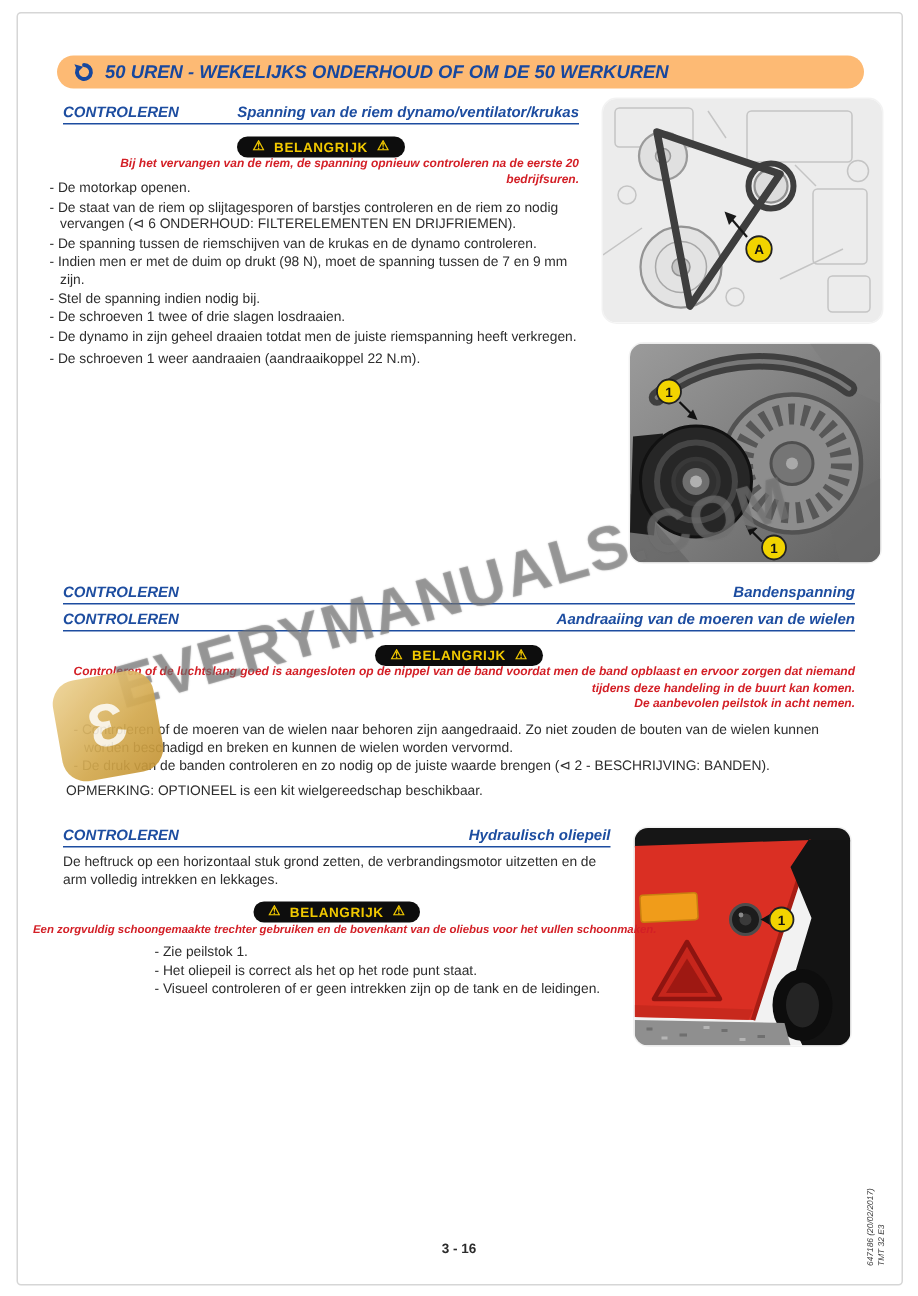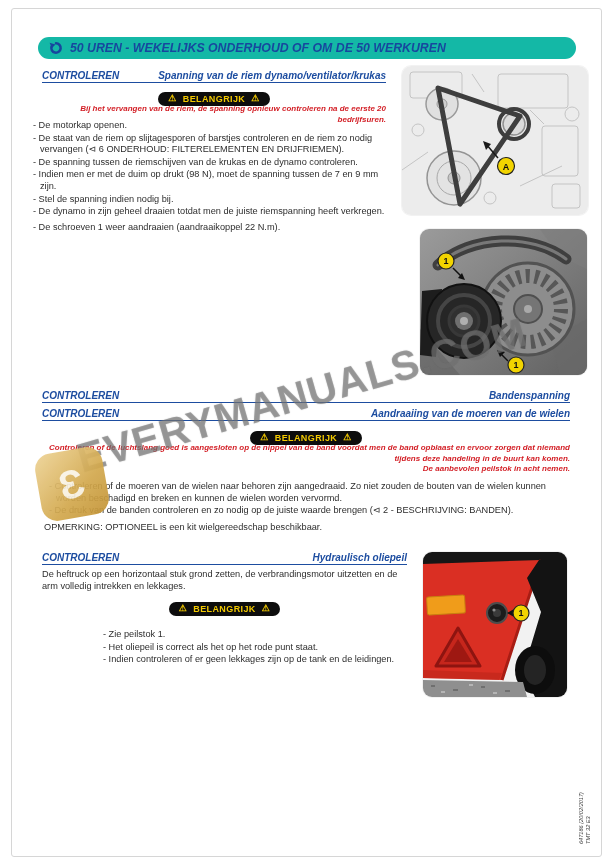--- a/index.html
+++ b/index.html
@@ -1,21 +1,21 @@
 <!DOCTYPE html>
 <html><head>
 <meta charset="utf-8">
 <style>
   html,body{margin:0;padding:0;background:#ffffff;}
   .page{position:relative;width:612px;height:864px;background:#ffffff;overflow:hidden;
         font-family:"Liberation Sans",sans-serif;}
   .abs{position:absolute;}
   .page-border{left:11px;top:8px;width:589px;height:847px;border:1.5px solid #d6d6d6;border-radius:3px;z-index:0;}
   
-  .header{left:38px;top:37px;width:538px;height:22px;background:#14b8a6;border-radius:11px;
+  .header{left:38px;top:37px;width:538px;height:22px;background:#fdba74;border-radius:11px;
           display:flex;align-items:center;gap:7px;padding-left:11px;box-sizing:border-box;
           color:#17479e;font-weight:bold;font-style:italic;font-size:12.3px;z-index:2;}
   
   .secrow{display:flex;justify-content:space-between;align-items:flex-end;
           border-bottom:1.3px solid #1d4da0;color:#1d4da0;font-weight:bold;font-style:italic;
           font-size:10px;padding-bottom:1px;z-index:2;}
   
   .pillwrap{text-align:center;z-index:2;}
   .pill{display:inline-flex;align-items:center;gap:6px;background:#0d0d0d;color:#f2c900;
         border-radius:9px;padding:2px 10px;font-weight:bold;font-size:9px;letter-spacing:.4px;}
@@ -76,20 +76,21 @@
     </span>
   </div>
   <div class="abs red" style="left:42px;top:104px;width:344px;">Bij het vervangen van de riem, de spanning opnieuw controleren na de eerste 20 bedrijfsuren.</div>
 
   <div class="abs body" style="left:28px;top:120px;width:368px;">
     <div class="li">- De motorkap openen.</div>
     <div class="li">- De staat van de riem op slijtagesporen of barstjes controleren en de riem zo nodig vervangen (⊲ 6 ONDERHOUD: FILTERELEMENTEN EN DRIJFRIEMEN).</div>
     <div class="li">- De spanning tussen de riemschijven van de krukas en de dynamo controleren.</div>
     <div class="li">- Indien men er met de duim op drukt (98 N), moet de spanning tussen de 7 en 9 mm zijn.</div>
     <div class="li">- Stel de spanning indien nodig bij.</div>
+    <div class="li">- De schroeven 1 twee of drie slagen losdraaien.</div>
     <div class="li">- De dynamo in zijn geheel draaien totdat men de juiste riemspanning heeft verkregen.</div>
     <div class="li gap">- De schroeven 1 weer aandraaien (aandraaikoppel 22 N.m).</div>
   </div>
 
   <div class="fig" style="left:402px;top:66px;width:186px;height:149px;">
     <svg width="186" height="149" viewBox="0 0 186 149">
       <rect width="186" height="149" fill="#ececec"></rect>
       <g stroke="#c4c4c4" fill="none" stroke-width="1">
         <rect x="96" y="8" width="70" height="34" rx="3"></rect>
         <rect x="140" y="60" width="36" height="50" rx="3"></rect>
@@ -180,24 +181,25 @@
     <span>Hydraulisch oliepeil</span>
   </div>
   <div class="abs body" style="left:42px;top:569px;width:372px;">De heftruck op een horizontaal stuk grond zetten, de verbrandingsmotor uitzetten en de arm volledig intrekken en lekkages.</div>
   <div class="abs pillwrap" style="left:42px;top:597px;width:365px;">
     <span class="pill">
       <span class="tri">⚠</span>
       <span>BELANGRIJK</span>
       <span class="tri">⚠</span>
     </span>
   </div>
+  <div class="abs red nowrap" style="left:22px;top:615px;width:404px;">Een zorgvuldig schoongemaakte trechter gebruiken en de bovenkant van de oliebus voor het vullen schoonmaken.</div>
   <div class="abs body" style="left:52px;top:629px;width:360px;margin-left:46px;">
     <div class="li">- Zie peilstok 1.</div>
     <div class="li">- Het oliepeil is correct als het op het rode punt staat.</div>
-    <div class="li">- Indien controleren of er geen lekkages zijn op de tank en de leidingen.</div>
+    <div class="li">- Visueel controleren of er geen intrekken zijn op de tank en de leidingen.</div>
   </div>
 
   <div class="fig" style="left:423px;top:552px;width:144px;height:145px;">
     <svg width="144" height="145" viewBox="0 0 144 145">
       <rect width="144" height="145" fill="#f2f2f2"></rect>
       <polygon points="0,0 144,0 144,9 0,13" fill="#161616"></polygon>
       <polygon points="0,12 118,8 99,66 79,128 0,126" fill="#da2f23"></polygon>
       <path d="M118,8 L99,66 L79,128" stroke="#a81d14" stroke-width="3" fill="none"></path>
       <polygon points="0,118 79,121 76,128 0,126" fill="#b92419" opacity=".55"></polygon>
       <g transform="rotate(-3 23 53)">
@@ -227,18 +229,19 @@
       <circle cx="98" cy="61" r="8" fill="#f2d400" stroke="#222" stroke-width="1.2"></circle>
       <text x="98" y="64.4" text-anchor="middle" font-family="Liberation Sans, sans-serif" font-size="9" font-weight="bold" fill="#111">1</text>
     </svg>
   </div>
 
   <div class="abs wm-text">EVERYMANUALS.COM</div>
   <div class="abs wm-logo">
     <span>Ɛ</span>
   </div>
 
+  <div class="abs pagenum">3 - 16</div>
   <div class="abs sidecode">
     <div>647186 (20/02/2017)</div>
     <div>TMT 32 E3</div>
   </div>
 
 </div>
 
 </body></html>

